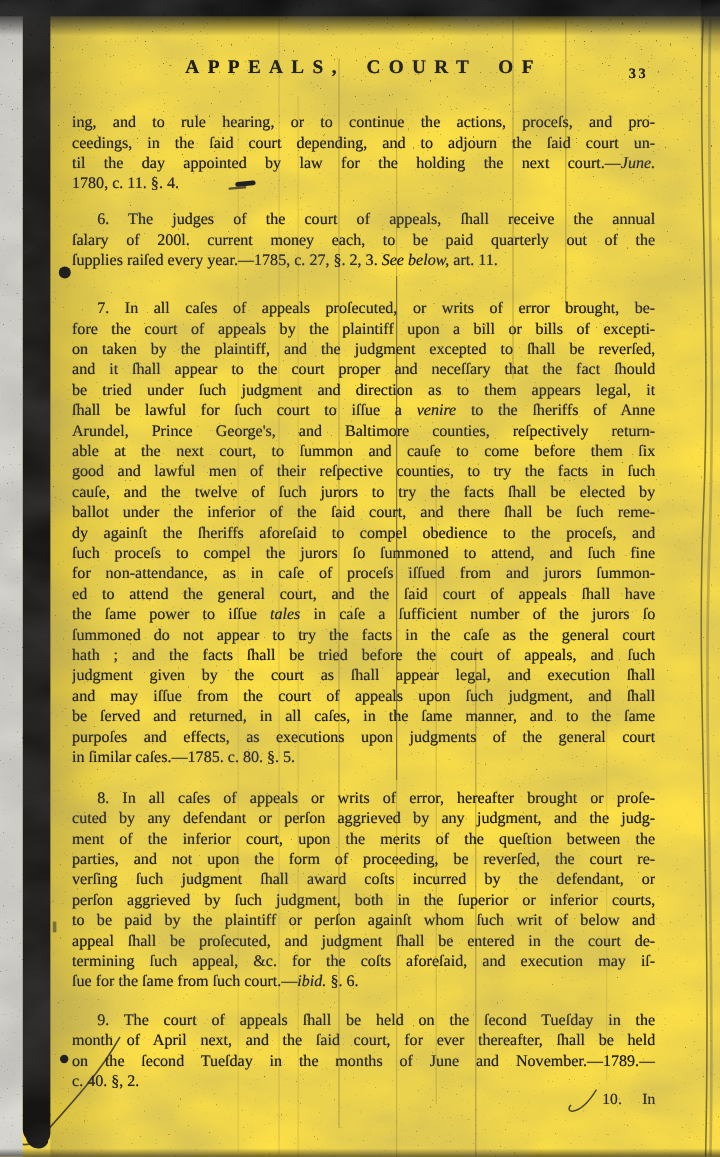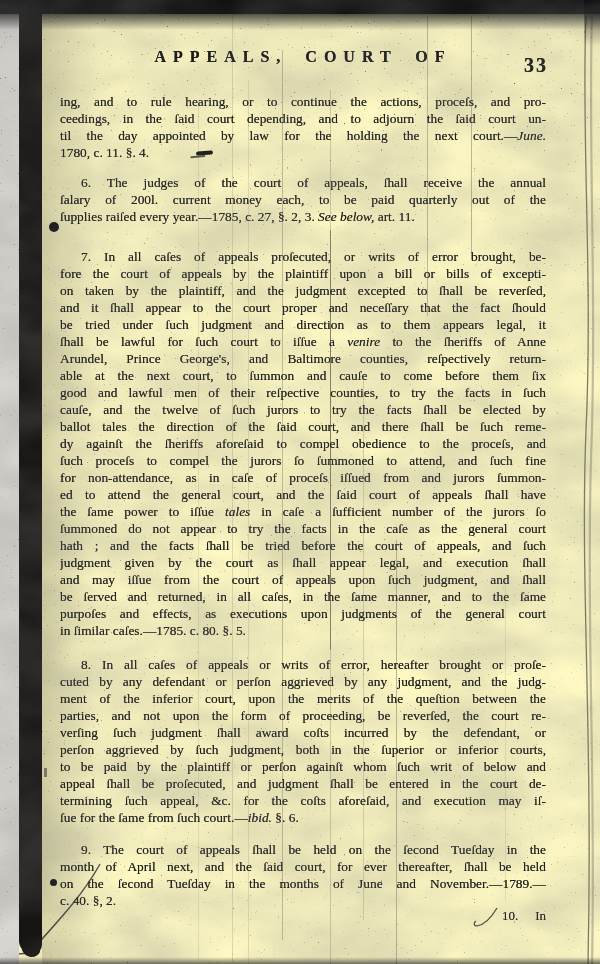--- a/index.html
+++ b/index.html
@@ -1,17 +1,17 @@
 <!DOCTYPE html>
 <html><head>
 <meta charset="utf-8">
 <style>
   html,body{margin:0;padding:0;background:#0e0e0e;}
   .page{position:relative;width:600px;height:964px;overflow:hidden;
-        background:#fef9c3;font-family:"Liberation Serif","DejaVu Serif",serif;color:#1b1b1b;}
+        background:#fde047;font-family:"Liberation Serif","DejaVu Serif",serif;color:#1b1b1b;}
 
   
   .left-strip{position:absolute;left:0;top:0;width:19px;height:964px;background:#d9d7d1;}
   .gutter-bar{position:absolute;left:19px;top:11px;width:23px;height:942px;background:#171513;
               border-radius:4px 2px 8px 12px;}
   .top-band{position:absolute;left:0;top:0;width:600px;height:14px;background:#121212;}
   .top-fade{position:absolute;left:0;top:14px;width:600px;height:16px;
             background:linear-gradient(rgba(14,14,14,.75),rgba(14,14,14,0));}
   .corner-tr{position:absolute;right:0;top:0;width:16px;height:46px;
              background:linear-gradient(rgba(0,0,0,.75),rgba(0,0,0,0));}
@@ -47,21 +47,21 @@
                  1px 432px 0 #2c2c2c,0 462px 0 #343434,2px 642px 0 #343434,0 682px 0 #2c2c2c,
                  1px 704px 0 #343434;}
 
   .art-svg,.grain{position:absolute;left:0;top:0;pointer-events:none;}
   .grain{z-index:9;}
 
   
   .running-head{position:absolute;left:60px;top:48px;width:486px;text-align:center;
         font-size:16px;font-weight:bold;letter-spacing:7px;word-spacing:7px;color:#141414;
         text-shadow:0 0 .6px rgba(20,20,20,.8);}
-  .page-num{position:absolute;left:524px;top:54px;font-size:20px;letter-spacing:2px;font-weight:bold;
+  .page-num{position:absolute;left:524px;top:54px;font-size:12px;letter-spacing:2px;font-weight:bold;
         color:#161616;text-shadow:0 0 .5px rgba(20,20,20,.8);}
 
   .text-col{position:absolute;left:60px;top:0;width:486px;height:964px;font-size:13.4px;
         text-shadow:0 0 .6px rgba(25,25,25,.72);margin-top:11px;}
   .para{position:absolute;left:0;width:486px;}
   #para-0{top:82px;} #para-1{top:163px;} #para-2{top:237px;} #para-3{top:645px;} #para-4{top:830px;}
   .line{height:17px;line-height:17px;text-align:justify;text-align-last:justify;overflow:hidden;}
   .line.indent{text-indent:21px;}
   .line.last{text-align-last:left;}
   .line i{font-style:italic;}
@@ -105,21 +105,21 @@
         <div class="line indent"><span>7. In all caſes of appeals proſecuted, or writs of error brought, be-</span></div>
         <div class="line"><span>fore the court of appeals by the plaintiff upon a bill or bills of excepti-</span></div>
         <div class="line"><span>on taken by the plaintiff, and the judgment excepted to ſhall be reverſed,</span></div>
         <div class="line"><span>and it ſhall appear to the court proper and neceſſary that the fact ſhould</span></div>
         <div class="line"><span>be tried under ſuch judgment and direction as to them appears legal, it</span></div>
         <div class="line"><span>ſhall be lawful for ſuch court to iſſue a </span><i>venire</i><span> to the ſheriffs of Anne</span></div>
         <div class="line"><span>Arundel, Prince George's, and Baltimore counties, reſpectively return-</span></div>
         <div class="line"><span>able at the next court, to ſummon and cauſe to come before them ſix</span></div>
         <div class="line"><span>good and lawful men of their reſpective counties, to try the facts in ſuch</span></div>
         <div class="line"><span>cauſe, and the twelve of ſuch jurors to try the facts ſhall be elected by</span></div>
-        <div class="line"><span>ballot tales the direction of the ſaid court, and there ſhall be ſuch reme-</span></div>
+        <div class="line"><span>ballot under the inferior of the ſaid court, and there ſhall be ſuch reme-</span></div>
         <div class="line"><span>dy againſt the ſheriffs aforeſaid to compel obedience to the proceſs, and</span></div>
         <div class="line"><span>ſuch proceſs to compel the jurors ſo ſummoned to attend, and ſuch fine</span></div>
         <div class="line"><span>for non-attendance, as in caſe of proceſs iſſued from and jurors ſummon-</span></div>
         <div class="line"><span>ed to attend the general court, and the ſaid court of appeals ſhall have</span></div>
         <div class="line"><span>the ſame power to iſſue </span><i>tales</i><span> in caſe a ſufficient number of the jurors ſo</span></div>
         <div class="line"><span>ſummoned do not appear to try the facts in the caſe as the general court</span></div>
         <div class="line"><span>hath ; and the facts ſhall be tried before the court of appeals, and ſuch</span></div>
         <div class="line"><span>judgment given by the court as ſhall appear legal, and execution ſhall</span></div>
         <div class="line"><span>and may iſſue from the court of appeals upon ſuch judgment, and ſhall</span></div>
         <div class="line"><span>be ſerved and returned, in all caſes, in the ſame manner, and to the ſame</span></div>

